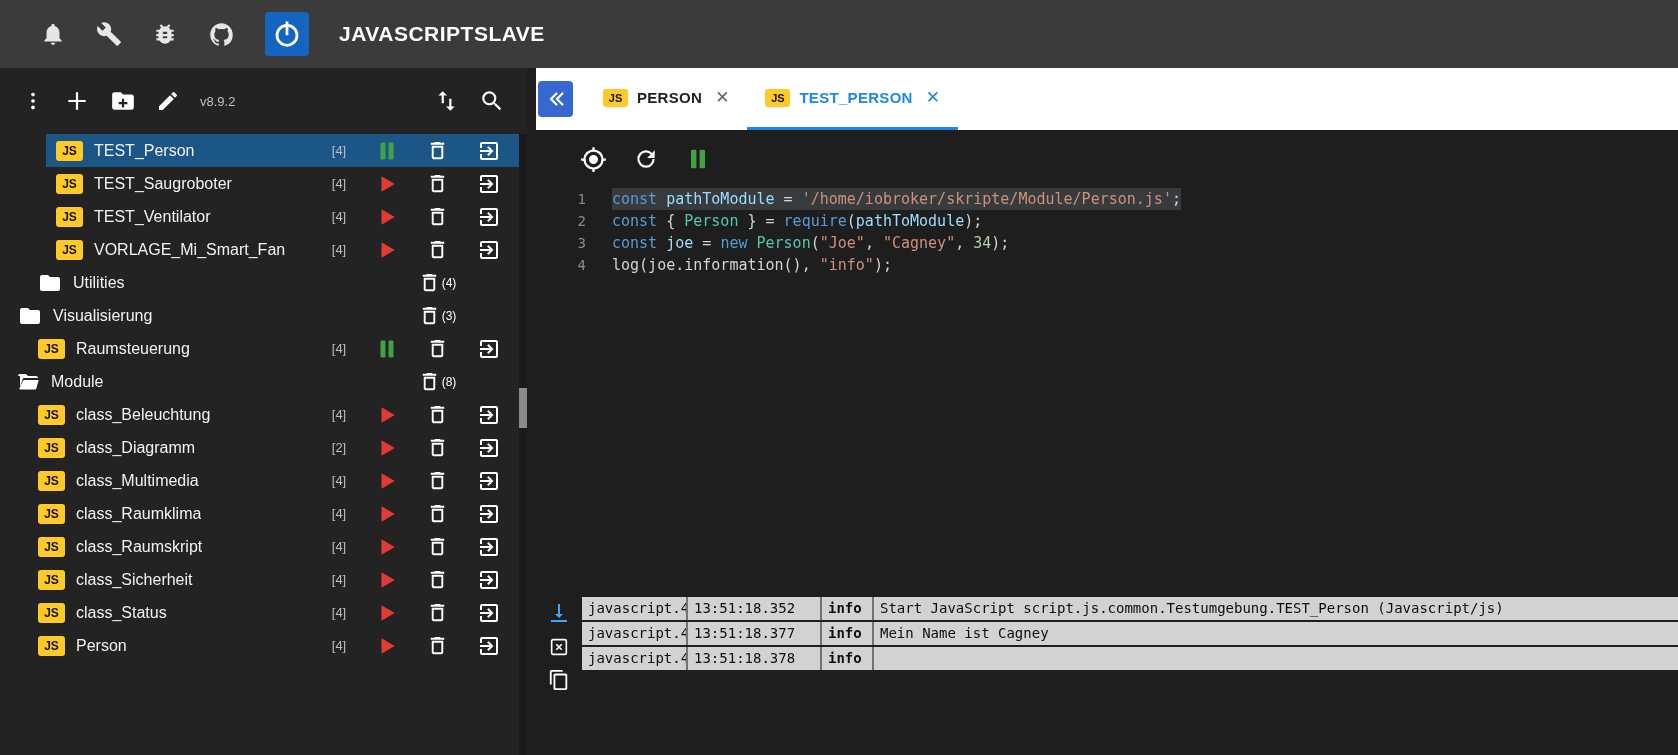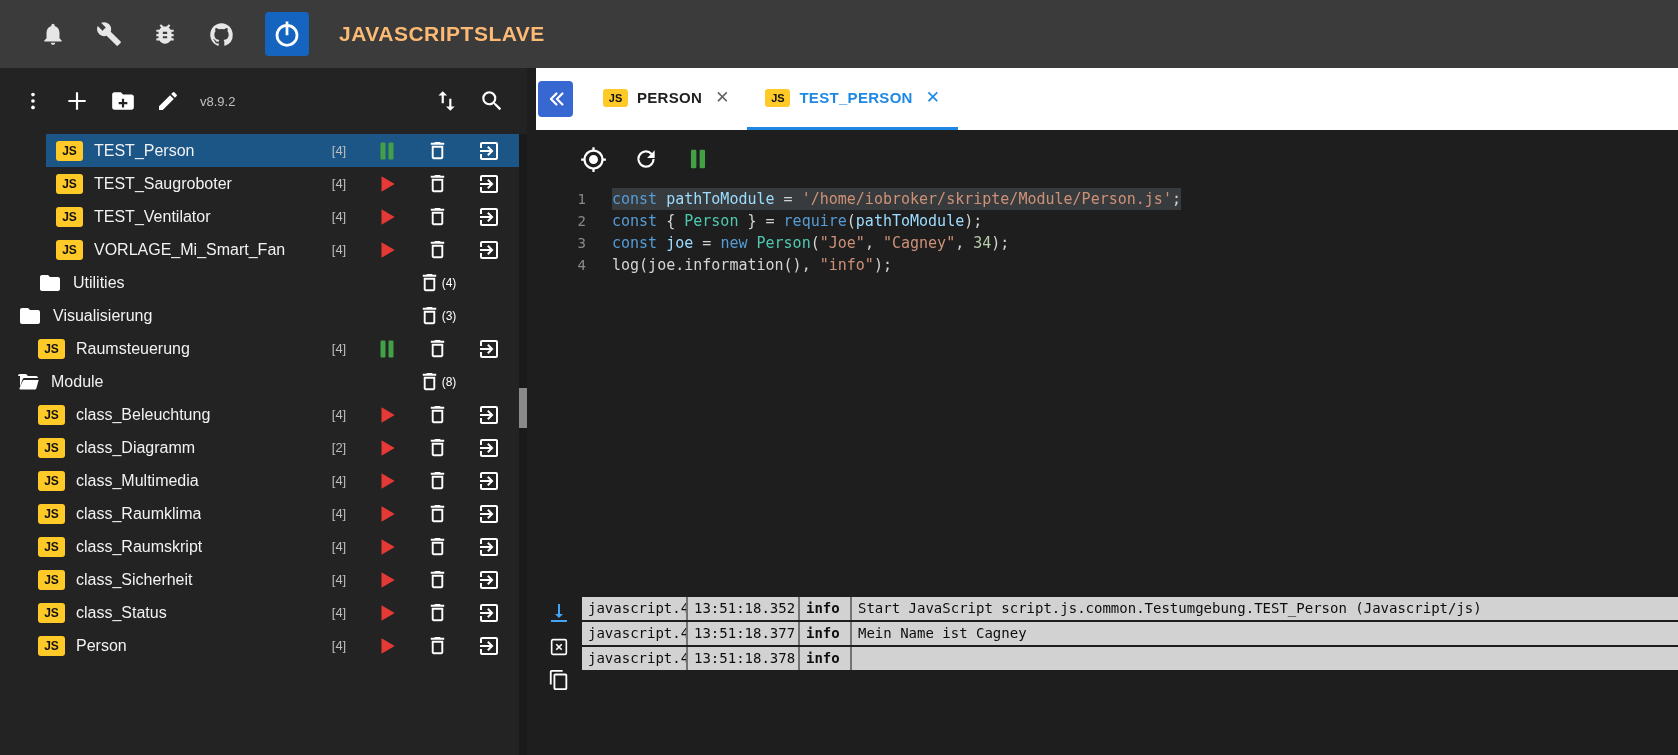--- a/index.html
+++ b/index.html
@@ -2,21 +2,21 @@
 <html><head>
 <meta charset="utf-8">
 <style>
   html,body{margin:0;padding:0;background:#1e1e1e;}
   .screen{position:relative;width:1678px;height:755px;overflow:hidden;background:#1e1e1e;font-family:"Liberation Sans",sans-serif;}
 
   
   .topbar{position:absolute;top:0;left:0;right:0;height:68px;background:#3b3b3b;display:flex;align-items:center;gap:30px;padding-left:40px;box-sizing:border-box;}
   .tb-icon{color:#e6e6e6;display:flex;align-items:center;}
   .logo{width:44px;height:44px;background:#1565c0;border-radius:4px;display:flex;align-items:center;justify-content:center;flex:none;}
-  .app-title{color:#fdba74;font-size:21px;font-weight:700;letter-spacing:.5px;}
+  .app-title{color:#ffffff;font-size:21px;font-weight:700;letter-spacing:.5px;}
 
   
   .sidebar{position:absolute;top:68px;left:0;width:527px;bottom:0;background:#232324;overflow:hidden;}
   .side-toolbar{height:66px;display:flex;align-items:center;gap:20px;padding:0 22px;box-sizing:border-box;}
   .st-icon{display:flex;color:#fff;align-items:center;cursor:pointer;}
   .version{color:#c0c0c0;font-size:13px;}
   .st-spacer{flex:1;}
   .srow{display:flex;align-items:center;height:33px;cursor:pointer;}
   .srow.selected{background:linear-gradient(to right,transparent 46px,#1c5687 46px);}
   .srow-name{flex:1;display:flex;align-items:center;gap:11px;min-width:0;box-sizing:border-box;}
@@ -56,21 +56,21 @@
   .tk-kw{color:#569cd6}.tk-var{color:#9cdcfe}.tk-str{color:#ce9178}.tk-cls{color:#4ec9b0}.tk-num{color:#b5cea8}.tk-fg{color:#d4d4d4}
 
   
   .log-panel{position:absolute;left:0;right:0;bottom:0;height:160px;background:#1e1e1e;display:flex;}
   .log-gutter{width:46px;display:flex;flex-direction:column;align-items:center;padding-top:6px;gap:11px;flex:none;}
   .lg-icon{display:flex;cursor:pointer;}
   .log-rows{flex:1;padding-top:2px;overflow:hidden;}
   .log-row{display:flex;height:23px;line-height:23px;background:#d2d2d2;margin-bottom:2px;font-family:"DejaVu Sans Mono","Liberation Mono",monospace;font-size:14px;color:#0d0d0d;white-space:nowrap;}
   .lcell{padding:0 6px;border-right:2px solid #737373;box-sizing:border-box;flex:none;overflow:hidden;}
   .l-source{width:106px;}
-  .l-time{width:112px;}
+  .l-time{width:134px;}
   .l-level{width:52px;font-weight:700;}
   .l-msg{flex:1;border-right:none;}
 </style>
 </head>
 <body>
 
 <div class="screen">
 
   <header class="topbar">
     <span class="tb-icon">

